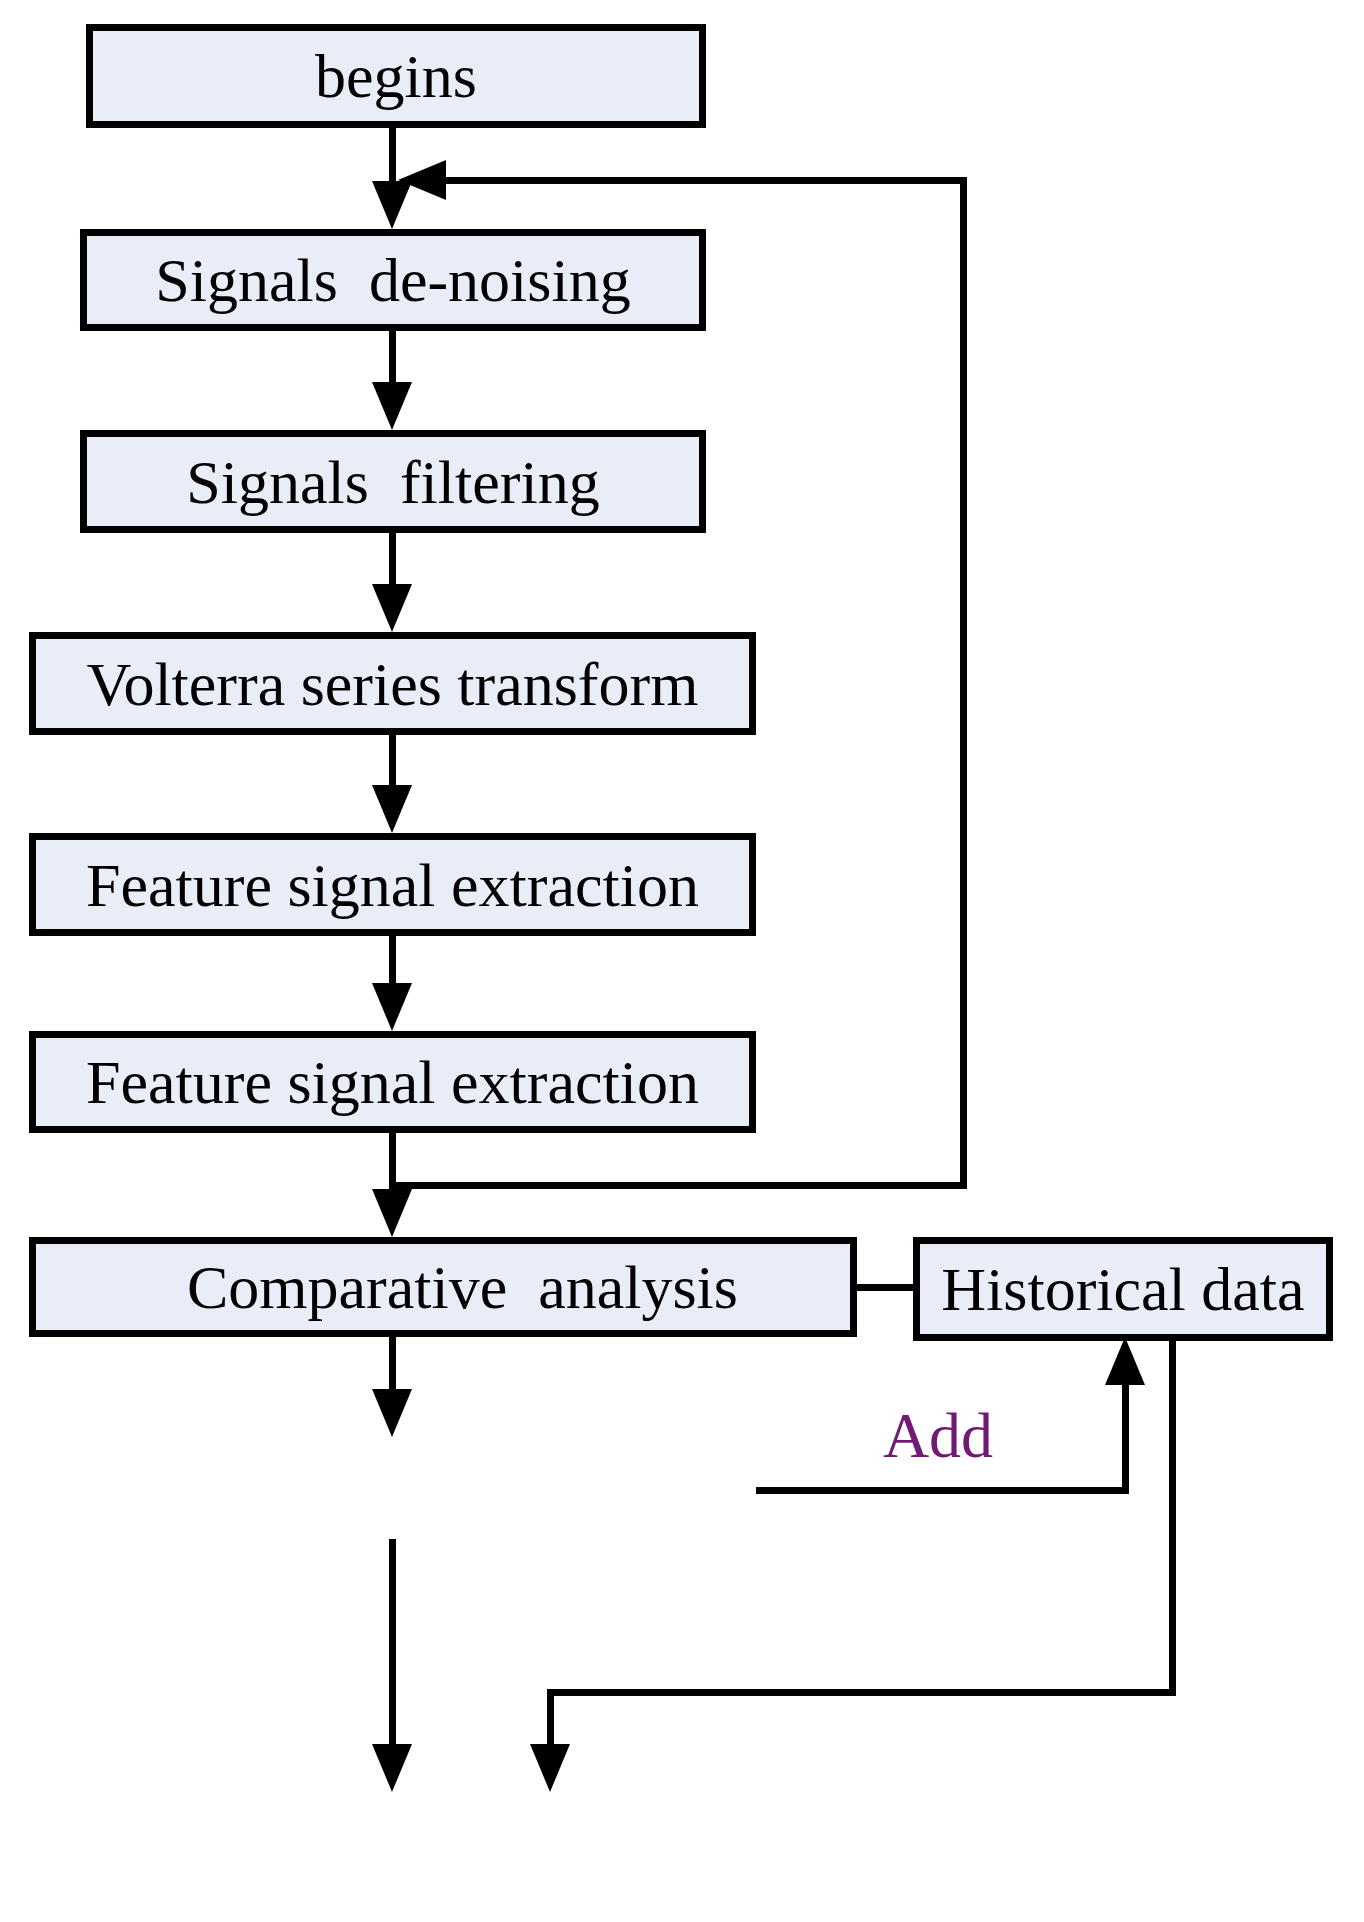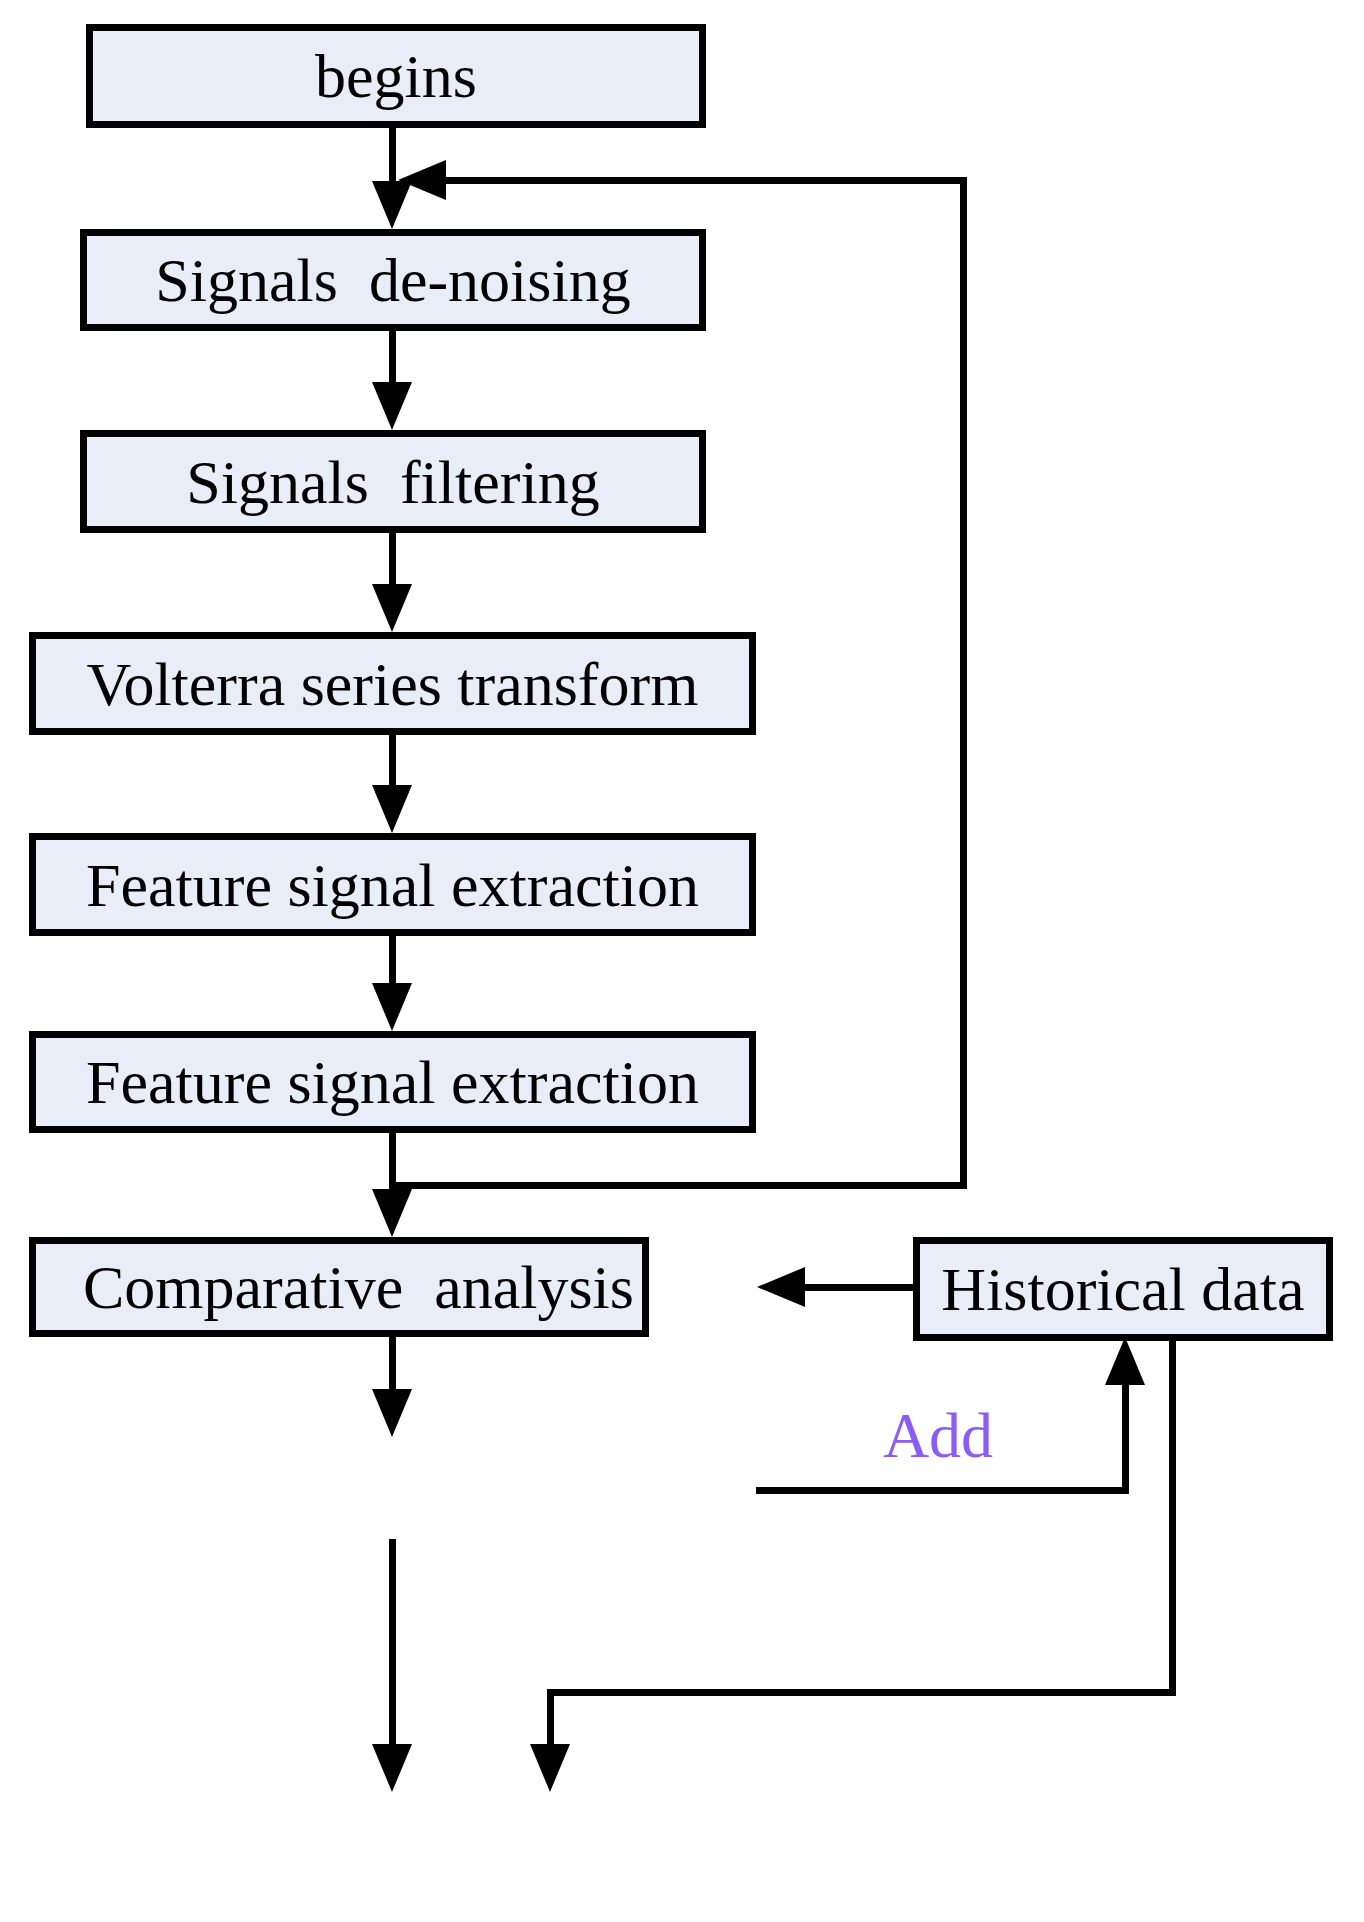--- a/index.html
+++ b/index.html
@@ -38,21 +38,21 @@
     border-right:20px solid transparent;
     border-bottom:48px solid var(--line-color,#000000);
   }
   .arrow.left{
     border-top:20px solid transparent;
     border-bottom:20px solid transparent;
     border-right:48px solid var(--line-color,#000000);
   }
   .edge-label{
     position:absolute;
-    font-size:64px;color:#8b5cf6;
+    font-size:64px;color:#701a75;
     text-align:center;
     white-space:pre;
     line-height:1;
   }
 </style>
 </head>
 <body>
 
 <div class="canvas" style="--node-fill: #e8edf8; --line-color: #000000; --bg: #ffffff;">
 
@@ -90,18 +90,18 @@
   <div class="arrow left" style="left:398px;top:160px;"></div>
   <div class="arrow left" style="left:757px;top:1267px;"></div>
   <div class="arrow up" style="left:1105px;top:1337px;"></div>
 
   <div class="node" style="left:86px;top:24px;width:620px;height:104px;">begins</div>
   <div class="node" style="left:80px;top:229px;width:626px;height:102px;">Signals  de-noising</div>
   <div class="node" style="left:80px;top:430px;width:626px;height:103px;">Signals  filtering</div>
   <div class="node" style="left:29px;top:632px;width:727px;height:103px;">Volterra series transform</div>
   <div class="node" style="left:29px;top:833px;width:727px;height:103px;">Feature signal extraction</div>
   <div class="node" style="left:29px;top:1031px;width:727px;height:102px;">Feature signal extraction</div>
-  <div class="node" style="left:29px;top:1237px;width:620px;height:100px;padding-left:39px;">Comparative  analysis</div>
+  <div class="node" style="left:29px;top:1237px;width:828px;height:100px;padding-left:39px;">Comparative  analysis</div>
   <div class="node" style="left:913px;top:1237px;width:420px;height:104px;">Historical data</div>
 
   <div class="edge-label" style="left:850px;top:1404px;width:176px;">Add</div>
 
 </div>
 
 </body></html>

